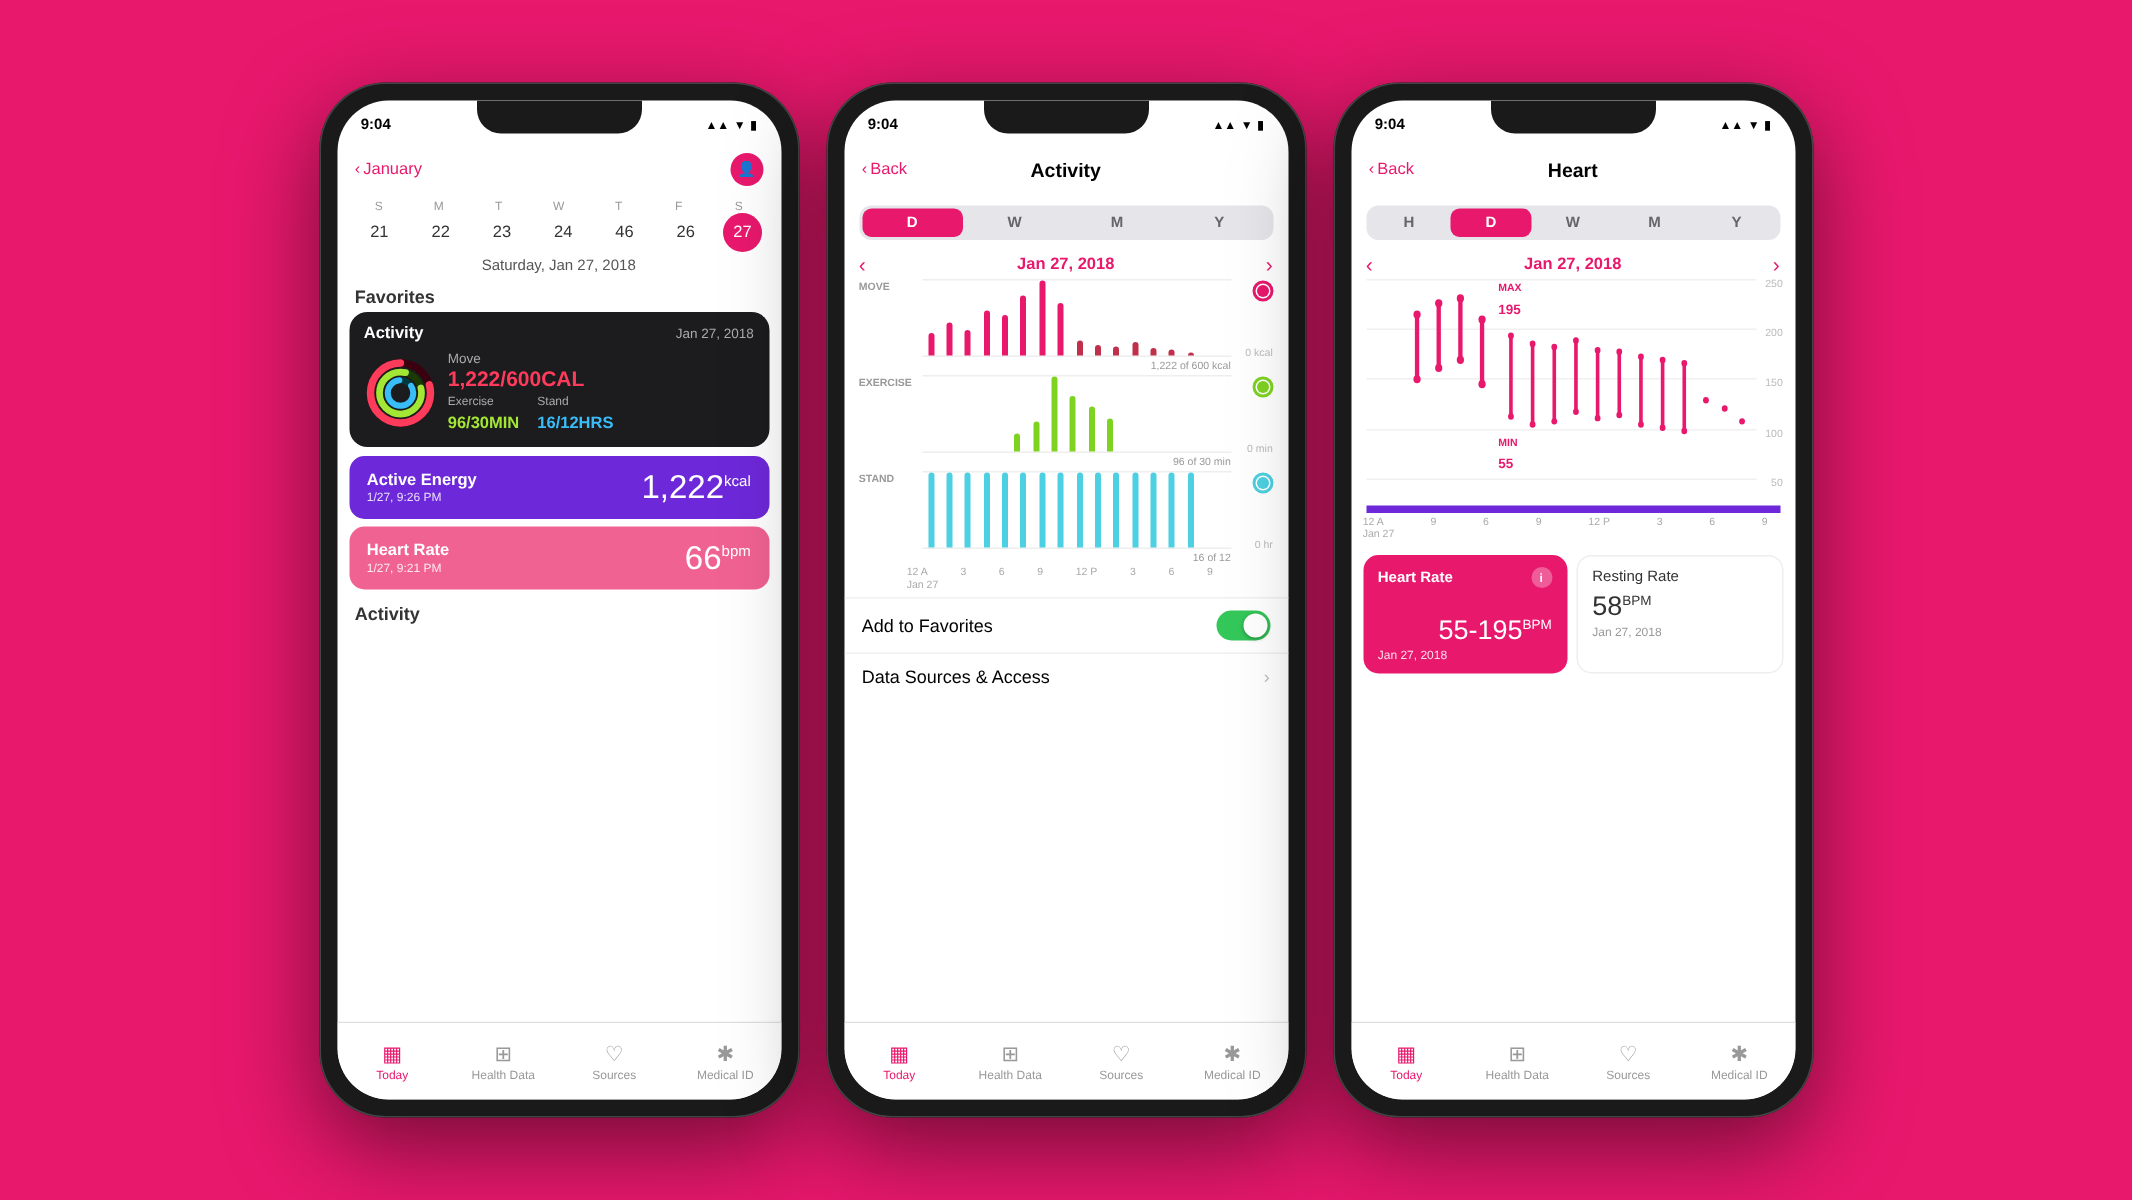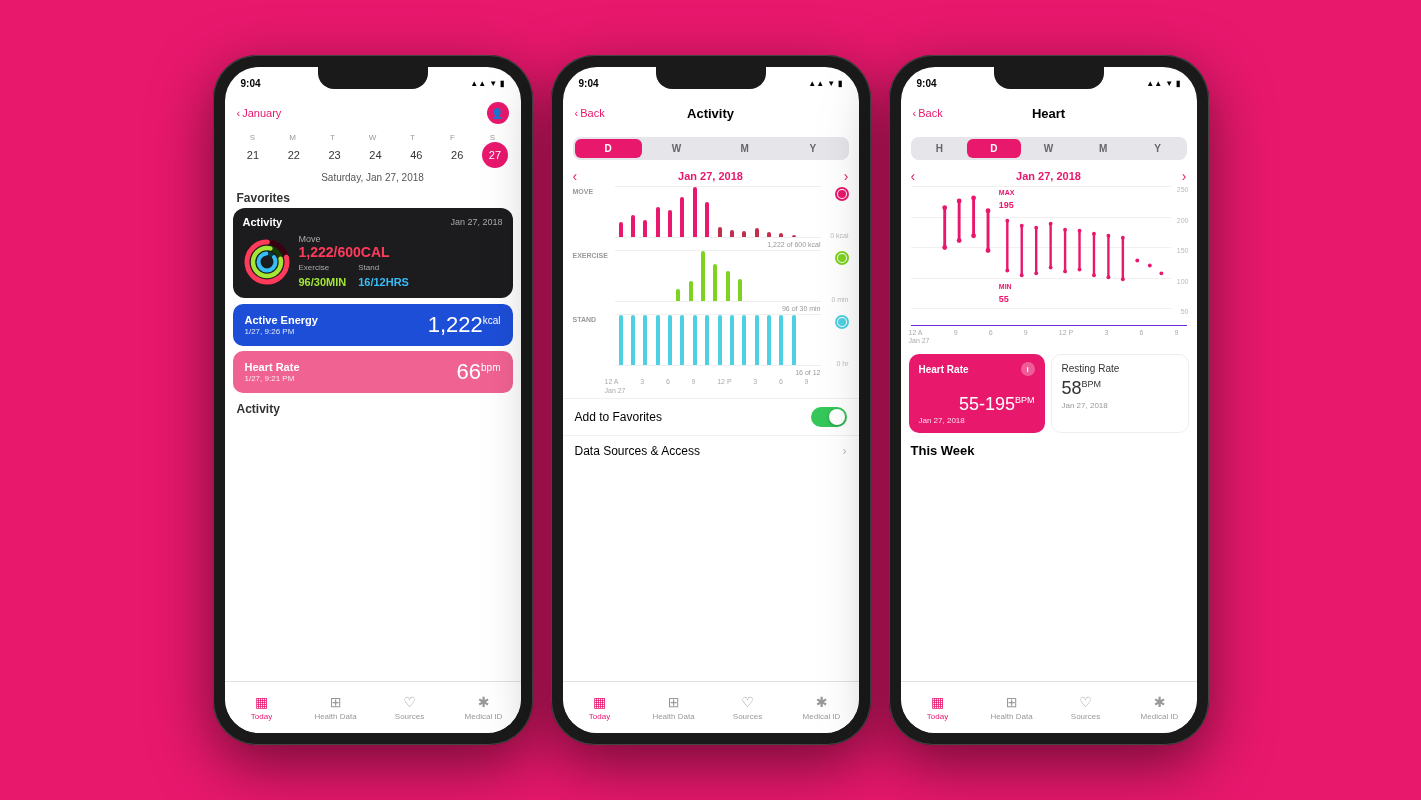--- a/index.html
+++ b/index.html
@@ -443,21 +443,21 @@
               </div>
               <div class="stat-item stat-stand">
                 <label>Stand</label>
                 <span>16/12HRS</span>
               </div>
             </div>
           </div>
         </div>
       </div>
 
-      <div class="metric-card" style="background:#1d4ed8">
+      <div class="metric-card" style="background:#6d28d9">
         <div>
           <div class="metric-label">Active Energy</div>
           <div class="metric-sub">1/27, 9:26 PM</div>
         </div>
         <div class="metric-value">1,222<sup>kcal</sup></div>
       </div>
       <div class="metric-card" style="background:#f06292">
         <div>
           <div class="metric-label">Heart Rate</div>
           <div class="metric-sub">1/27, 9:21 PM</div>
@@ -673,21 +673,21 @@
         <div class="seg-btn">M</div>
         <div class="seg-btn">Y</div>
       </div>
 
       <div class="chart-nav">
         <span class="chart-nav-arrow">‹</span>
         <span class="chart-nav-date">Jan 27, 2018</span>
         <span class="chart-nav-arrow">›</span>
       </div>
 
-      <div style="position:relative;margin:0 10px 2px;height:140px;border-bottom:1px solid #6d28d9;">
+      <div style="position:relative;margin:0 10px 2px;height:156px;border-bottom:5px solid #6d28d9;">
 
         <div style="position:absolute;right:-2px;top:0;font-size:7px;color:#bbb;">250</div>
         <div style="position:absolute;right:-2px;top:22%;font-size:7px;color:#bbb;">200</div>
         <div style="position:absolute;right:-2px;top:44%;font-size:7px;color:#bbb;">150</div>
         <div style="position:absolute;right:-2px;top:66%;font-size:7px;color:#bbb;">100</div>
         <div style="position:absolute;right:-2px;top:88%;font-size:7px;color:#bbb;">50</div>
 
         <div style="position:absolute;left:0;right:16px;top:0;border-top:1px solid #f0f0f0;"></div>
         <div style="position:absolute;left:0;right:16px;top:22%;border-top:1px solid #f0f0f0;"></div>
         <div style="position:absolute;left:0;right:16px;top:44%;border-top:1px solid #f0f0f0;"></div>
@@ -781,21 +781,20 @@
           <div class="heart-value">55-195<sup>BPM</sup></div>
           <div class="heart-date">Jan 27, 2018</div>
         </div>
         <div class="resting-card">
           <div class="resting-title">Resting Rate</div>
           <div class="resting-value">58<sup>BPM</sup></div>
           <div class="resting-date">Jan 27, 2018</div>
         </div>
       </div>
 
-      <div class="this-week-header">This Week</div>
 
       <div class="tab-bar">
         <div class="tab-item active">
           <span class="tab-icon">▦</span>
           <span>Today</span>
         </div>
         <div class="tab-item">
           <span class="tab-icon">⊞</span>
           <span>Health Data</span>
         </div>

